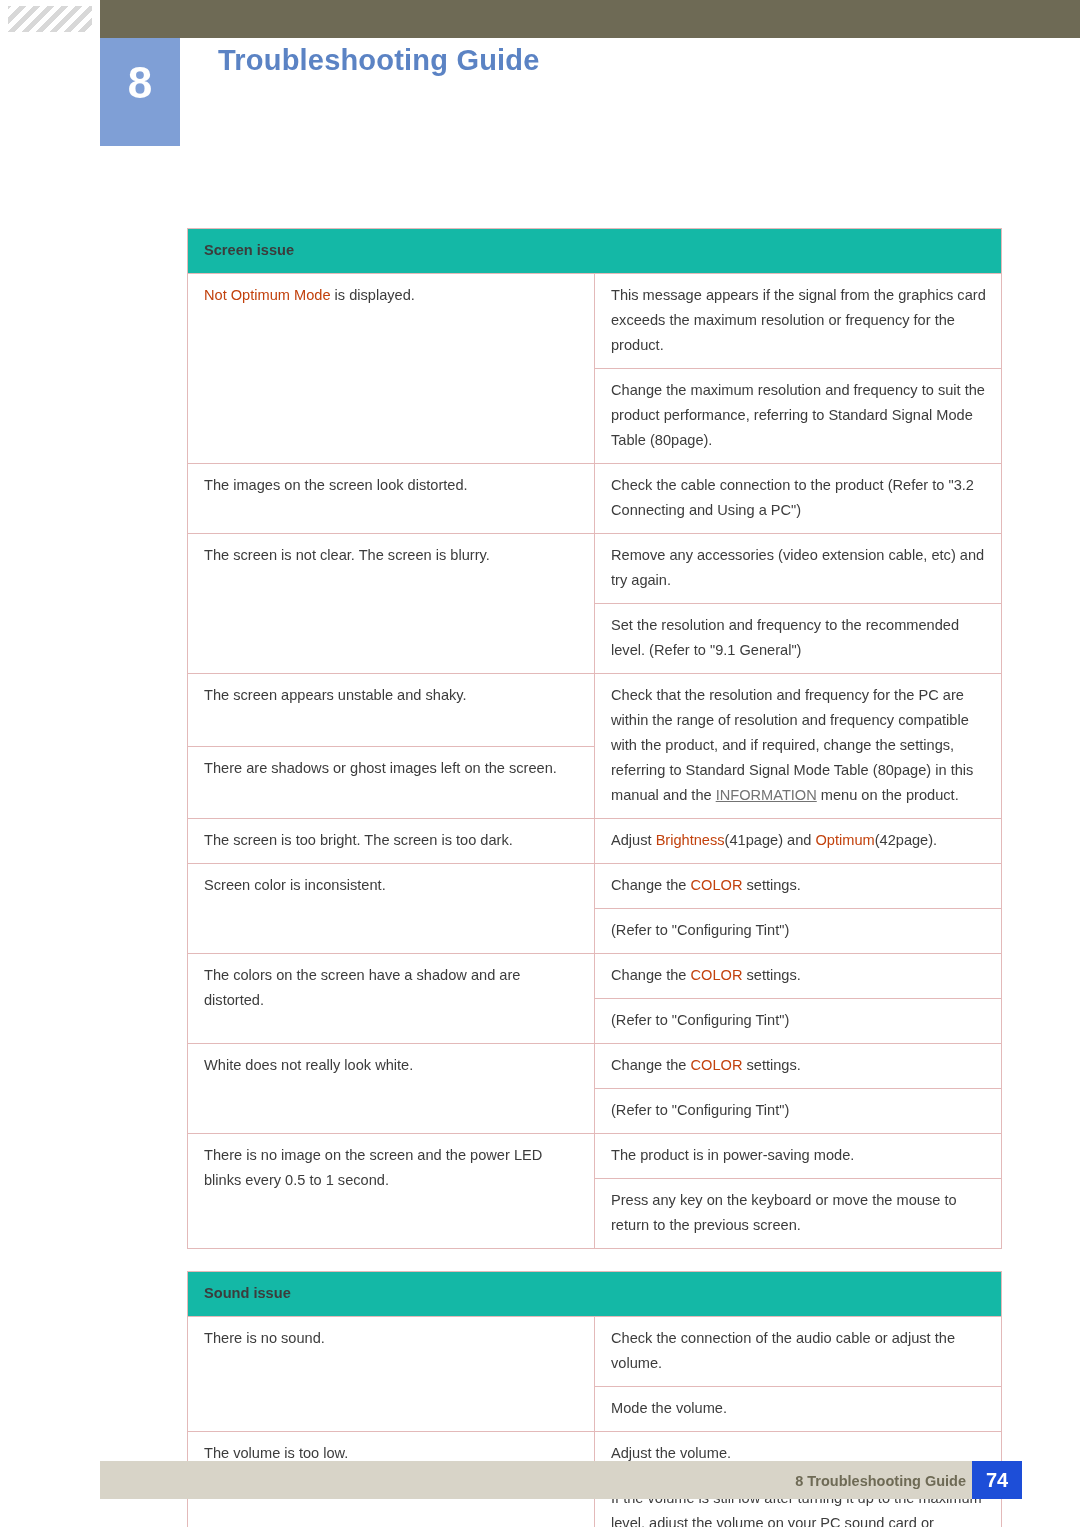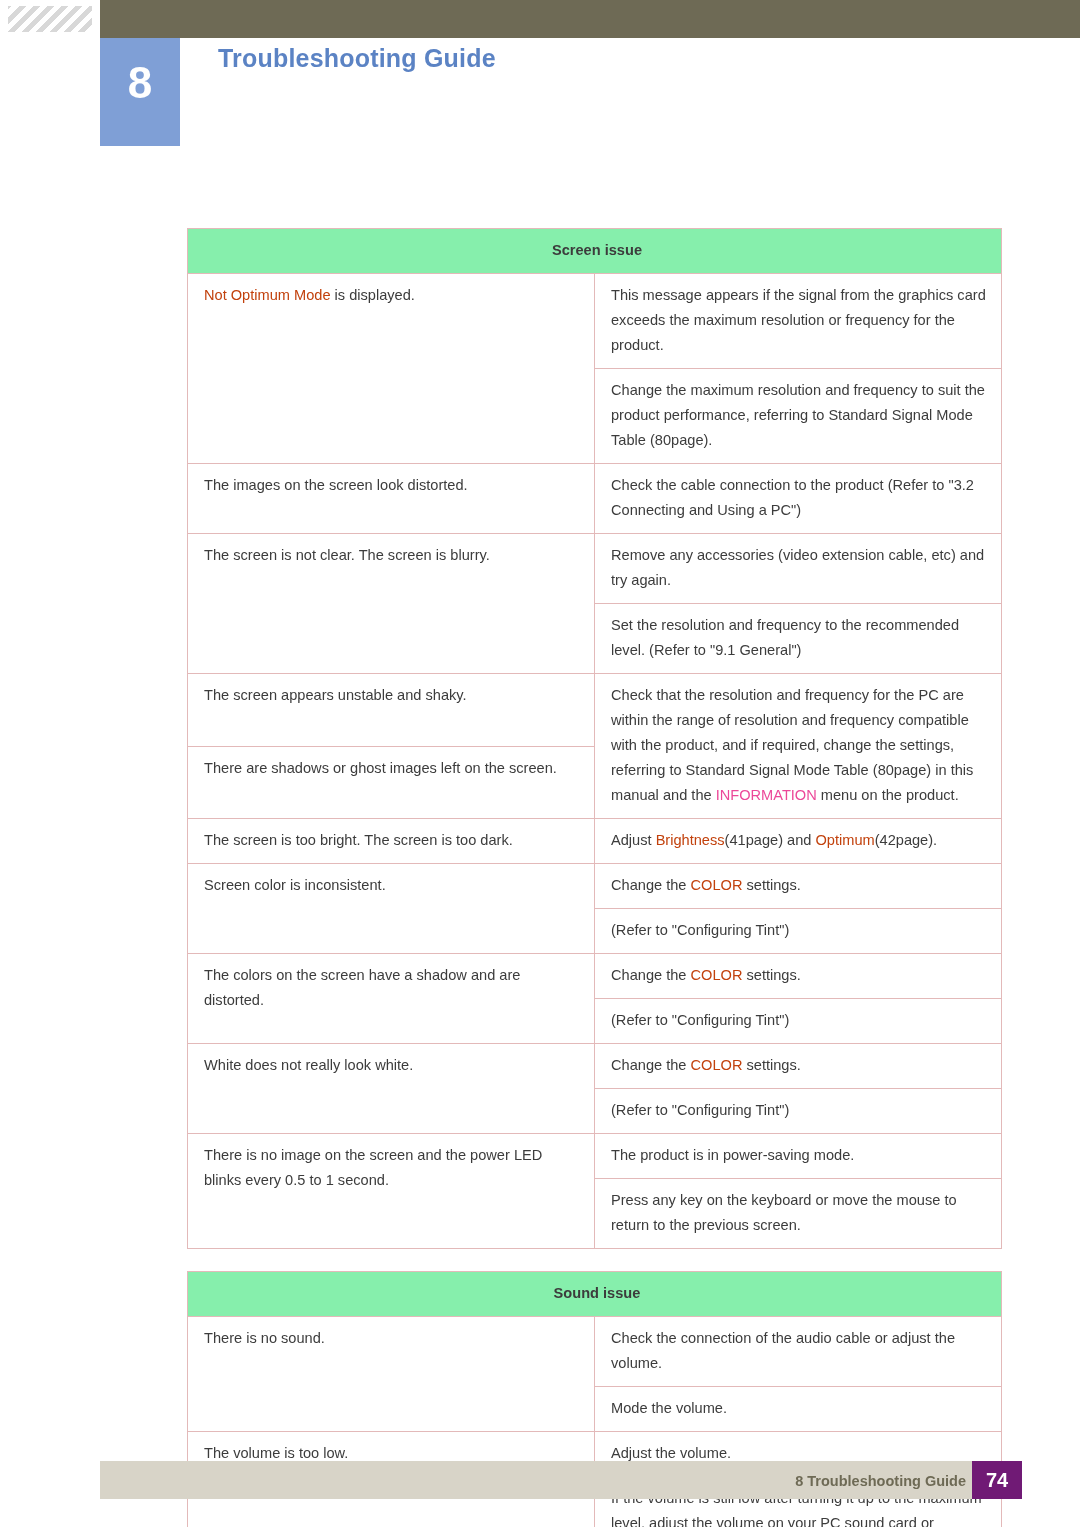--- a/index.html
+++ b/index.html
@@ -60,21 +60,21 @@
     display: flex;
     align-items: flex-start;
     justify-content: center;
     padding-top: 20px;
     box-sizing: border-box;
   }
   .chapter-title {
     position: absolute;
     top: 44px;
     left: 218px;
-    font-size: 25px;
+    font-size: 29px;
     font-weight: bold;
     color: #5b83c4;
     letter-spacing: 0.2px;
   }
 
   
   .content {
     position: absolute;
     top: 228px;
     left: 187px;
@@ -87,31 +87,30 @@
   }
   table.issue-table td {
     border: 1px solid #e3b9b9;
     vertical-align: top;
     padding: 9px 11px 10px 16px;
     font-size: 14.6px;
     line-height: 25px;
     color: #3c3c3c;
   }
   td.section-head {
-    background: #86efac;
-    text-align: center;
+    background: #14b8a6;
     color: #c4531f;
     font-weight: bold;
     font-size: 15px;
     padding: 8px 0 9px 0;
   }
   td.col-left { width: 400px; }
   td.col-right { width: 413px; }
   .hl { color: #c2410c; }
-  .hl-red { color: #ec4899; }
+  .hl-red { color: #737373; text-decoration: underline; }
 
   
   .footer-bar {
     position: absolute;
     bottom: 28px;
     left: 0;
     width: 1080px;
     height: 38px;
     background: #d8d4c8;
   }
@@ -130,21 +129,21 @@
     font-size: 14.5px;
     font-weight: bold;
     color: #6e6a55;
   }
   .footer-page {
     position: absolute;
     bottom: 28px;
     right: 58px;
     width: 50px;
     height: 38px;
-    background: #701a75;
+    background: #1d4ed8;
     color: #ffffff;
     font-size: 20px;
     font-weight: bold;
     display: flex;
     align-items: center;
     justify-content: center;
   }
   .footer-white-right {
     position: absolute;
     bottom: 28px;

